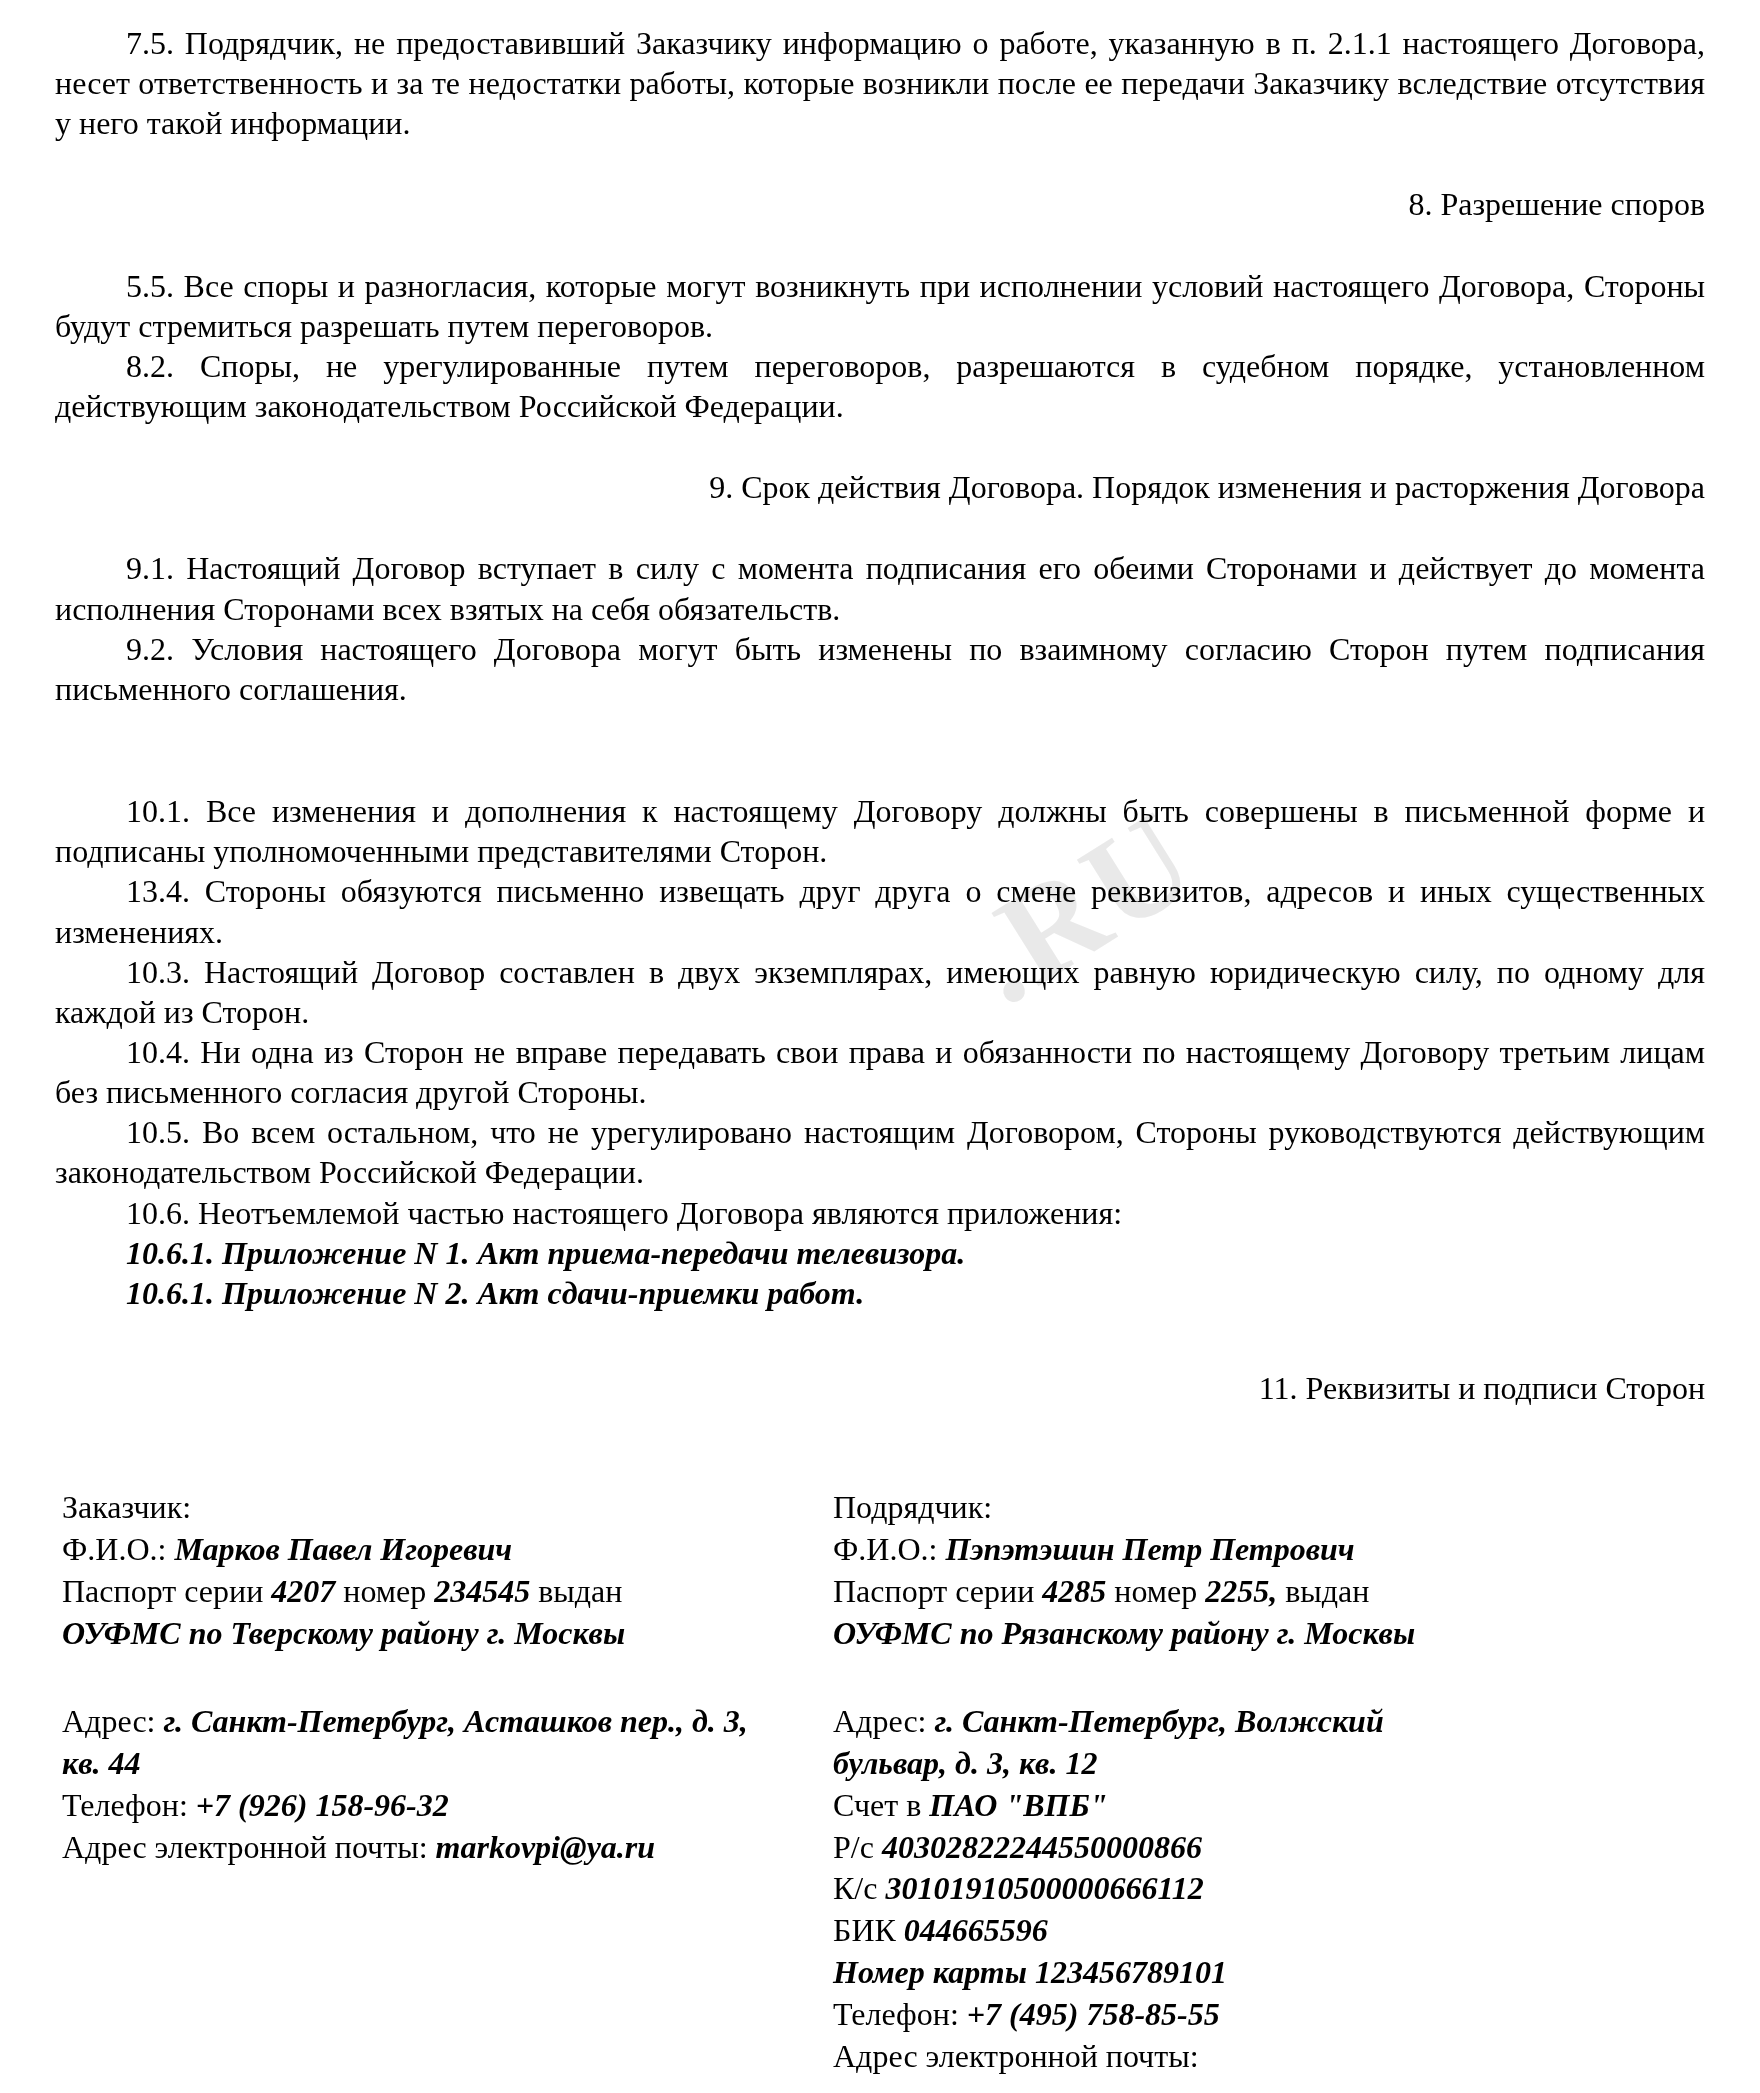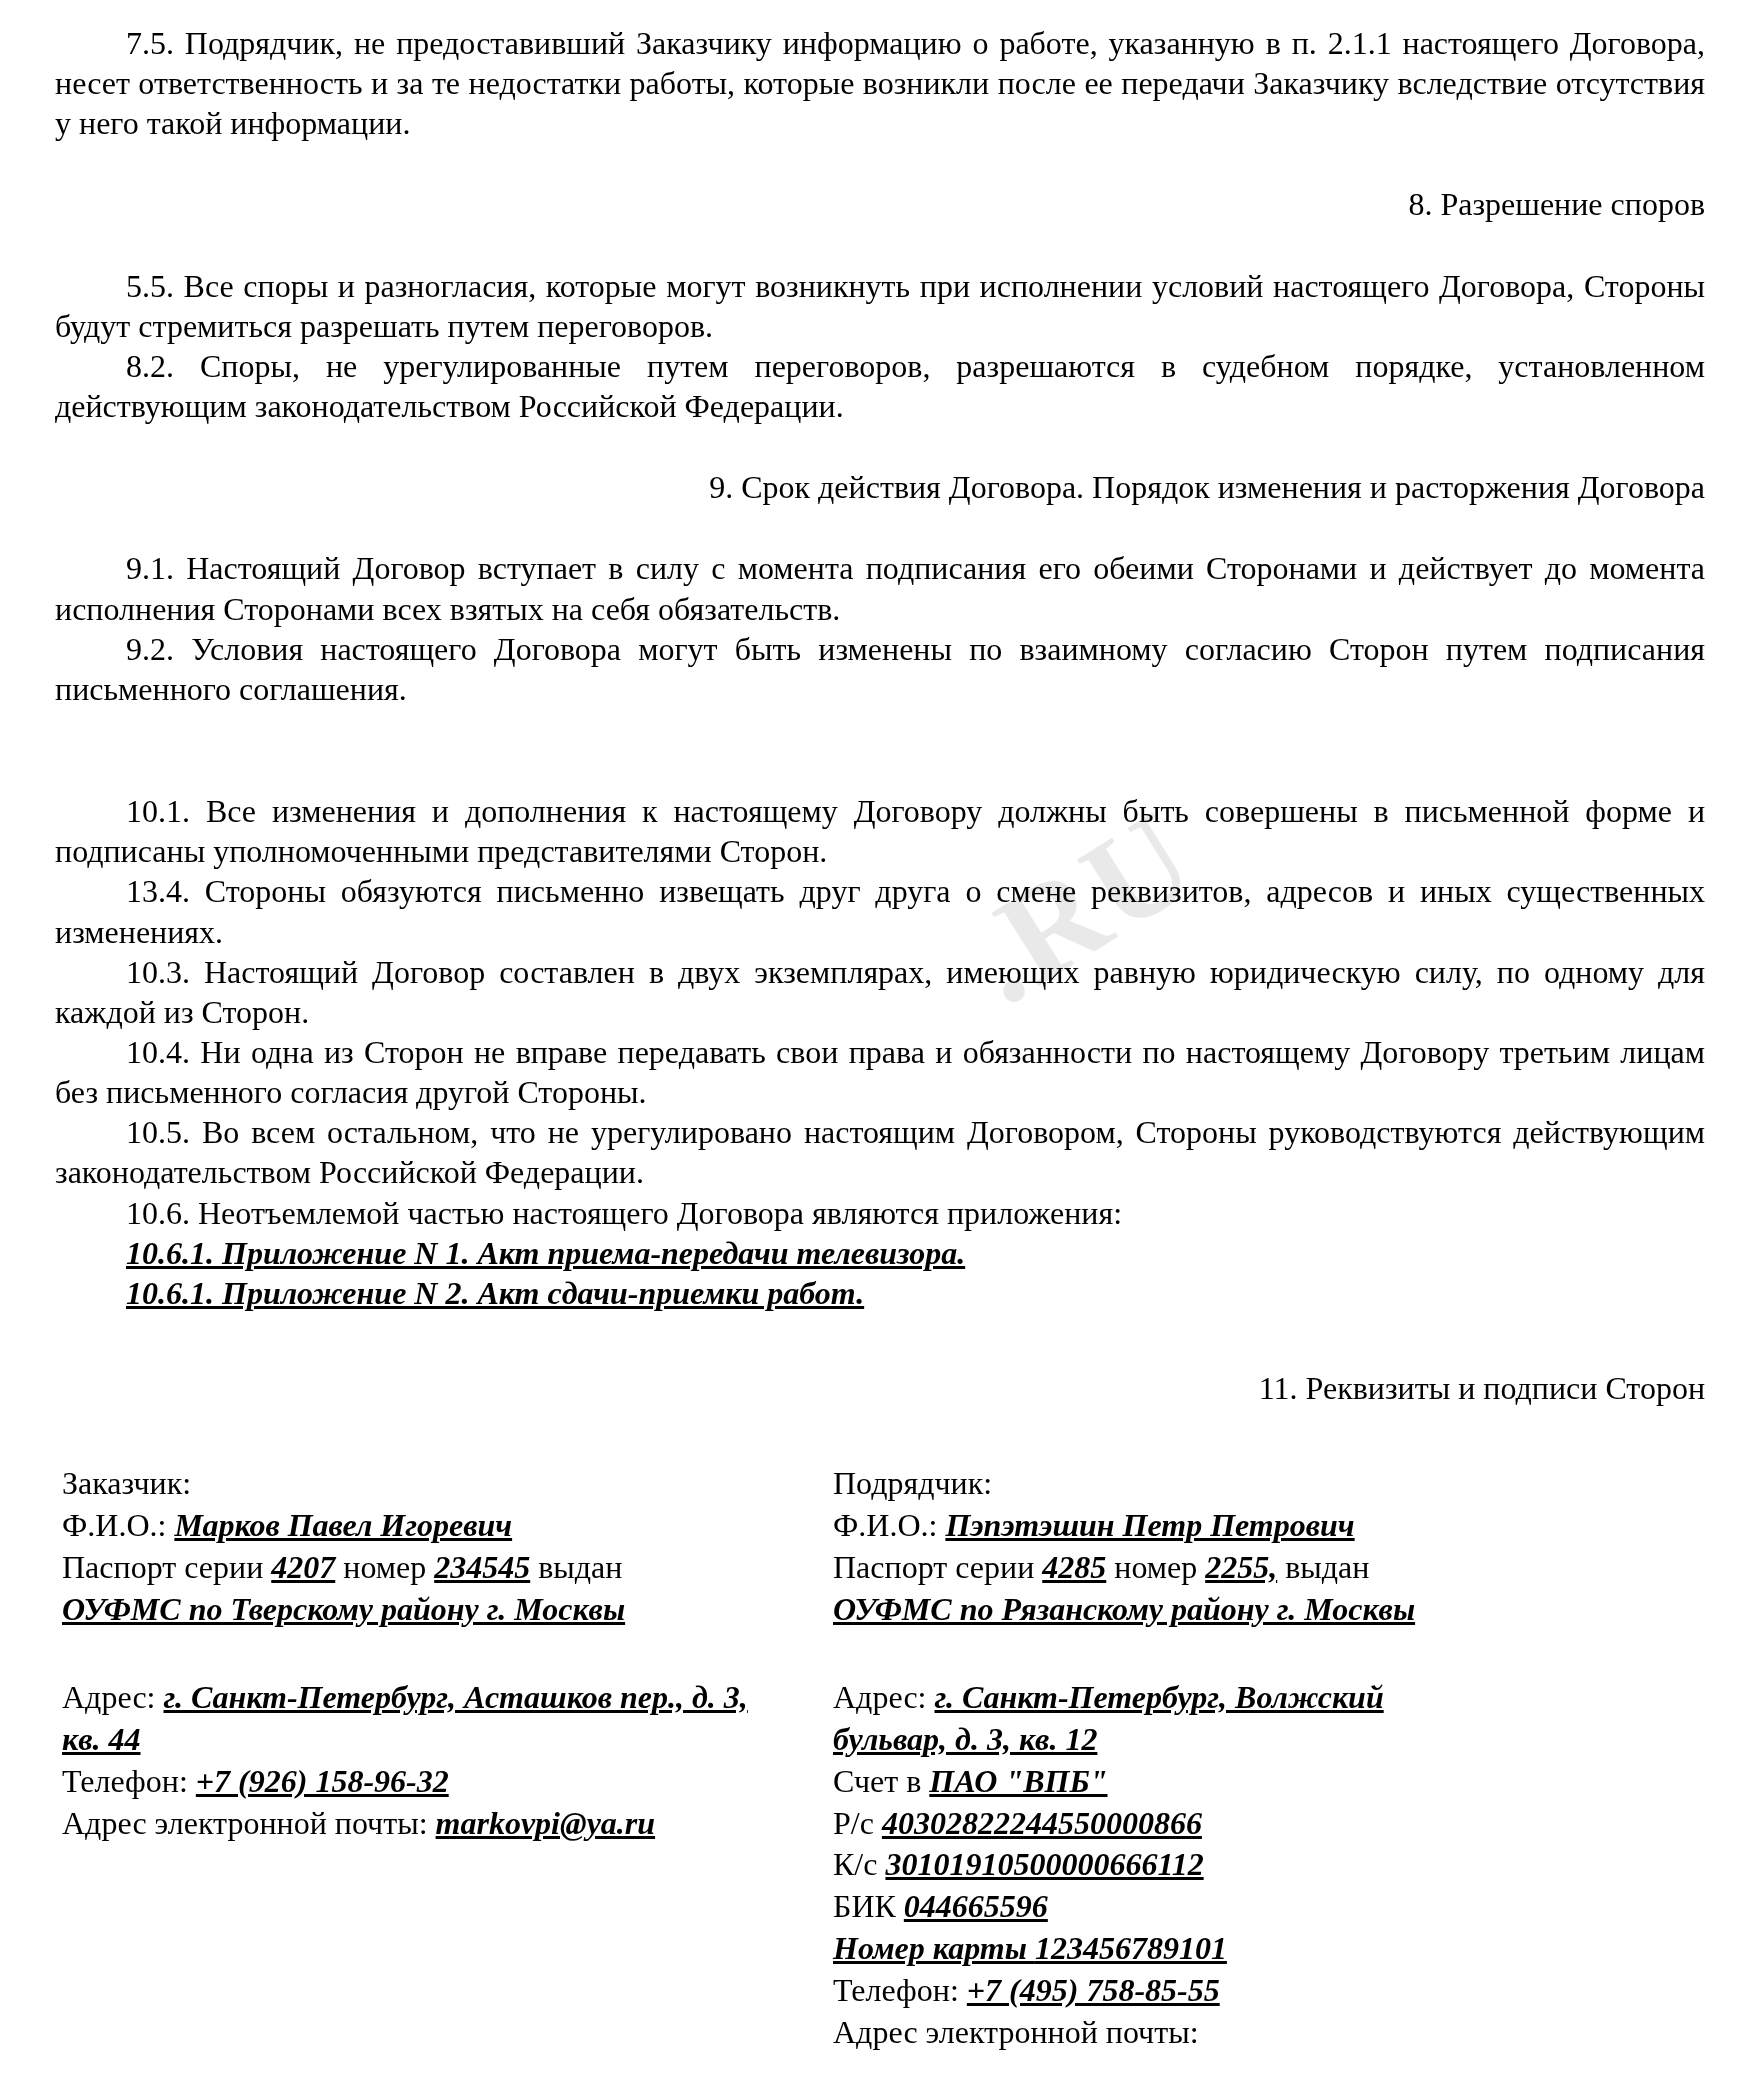--- a/index.html
+++ b/index.html
@@ -61,32 +61,32 @@
     line-height: 1.255;
     text-align: right;
     font-weight: normal;
   }
   .gap-md { height: 41px; }
   .gap-lg { height: 55px; }
 
   .bi {
     font-weight: bold;
     font-style: italic;
-    text-decoration: underline;
   }
 
   
   .requisites {
     display: flex;
     align-items: flex-start;
     font-size: 32px;
     line-height: 1.31;
   }
   .req-col {
     box-sizing: border-box;
+    margin-top: 24px;
   }
   .req-col.left  { width: 727px; padding-left: 7px; }
   .req-col.right { width: 709px; padding-left: 51px; }
   .req-line { white-space: normal; }
   .req-spacer { height: 46px; }
 </style>
 </head>
 <body>
 
 <div class="watermark">.RU</div>

